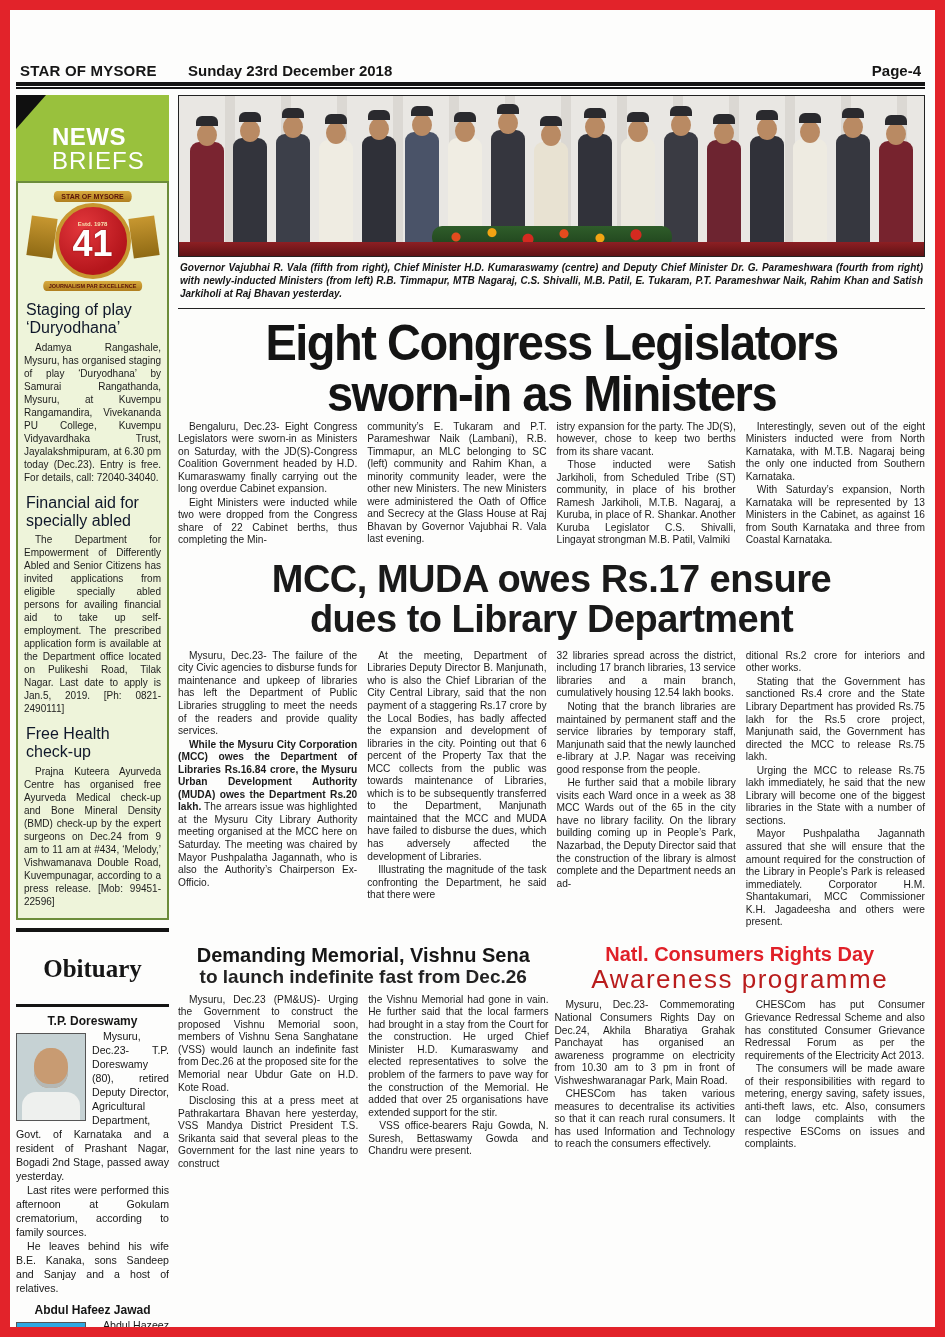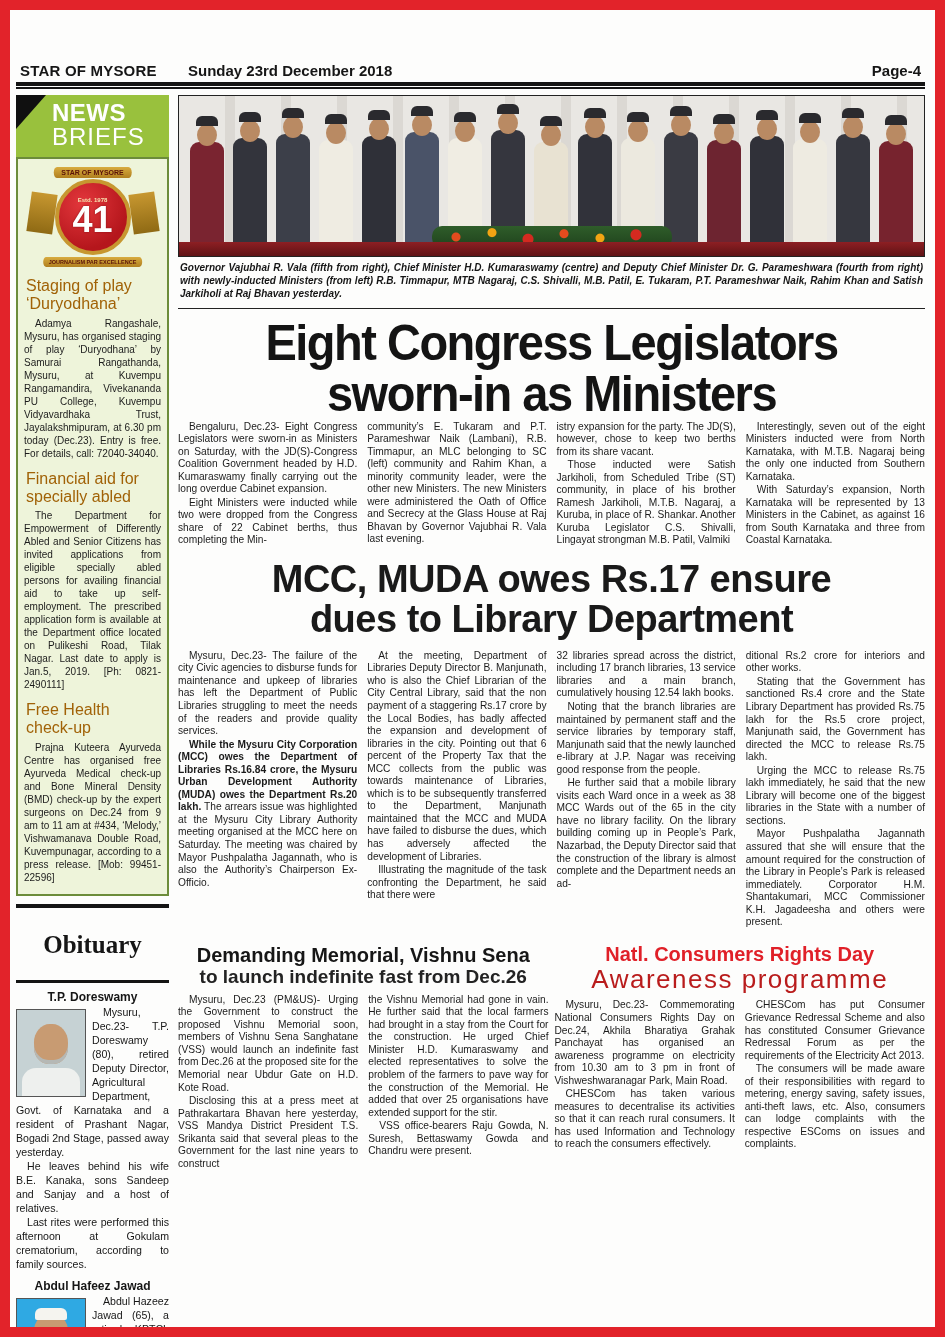--- a/index.html
+++ b/index.html
@@ -20,39 +20,39 @@
 
   
   .cols { display:flex; gap:9px; }
   .sidebar { width:153px; flex:0 0 153px; }
   .main { flex:1; min-width:0; }
 
   
   .nb-head { background:#99c13d; position:relative; padding:7px 4px 8px 36px; }
   .nb-tri { position:absolute; left:0; top:0; width:0; height:0;
     border-top:34px solid #101010; border-right:30px solid transparent; }
-  .nb-t1 { color:#fff; font-weight:bold; font-size:24px; line-height:.95; letter-spacing:.5px; }
+  .nb-t1 { color:#fff; font-weight:bold; font-size:24px; line-height:.95; letter-spacing:.5px;margin-top:24px; }
   .nb-t2 { color:#fff; font-weight:400; font-size:24px; line-height:1; letter-spacing:1px; }
   .nb-box { border:2px solid #6c8c3a; background:#eef4da; padding:6px 6px 10px 6px; }
 
   .logo { position:relative; width:132px; height:100px; margin:2px auto 6px auto; }
   .logo-ribbon { position:absolute; left:50%; transform:translateX(-50%); background:linear-gradient(#d8ab3f,#b07f1f);
     color:#5a1208; font-weight:bold; text-align:center; border-radius:6px/10px; white-space:nowrap; }
   .logo-ribbon.top { top:0; font-size:7px; padding:2px 8px; }
   .logo-ribbon.bottom { bottom:0; font-size:5.5px; padding:2px 6px; }
   .logo-wing { position:absolute; top:26px; width:26px; height:40px; background:linear-gradient(#c79730,#8f6a14); }
   .logo-wing.l { left:2px; transform:rotate(8deg); }
   .logo-wing.r { right:2px; transform:rotate(-8deg); }
   .logo-circle { position:absolute; left:50%; top:12px; transform:translateX(-50%);
     width:76px; height:76px; border-radius:50%; background:radial-gradient(circle at 35% 30%, #e3373c, #b5161c 70%);
     border:4px solid #c79730; display:flex; flex-direction:column; align-items:center; justify-content:center; }
   .logo-estd { color:#f6e2b0; font-size:6px; font-weight:bold; margin-bottom:1px; }
   .logo-num { color:#fff; font-size:36px; font-weight:bold; line-height:.9; text-shadow:0 0 2px #7e0d12; }
 
-  .brief h3 { font-size:16px; font-weight:400; line-height:1.12; margin:10px 2px 4px 2px; color:#a16207; }
+  .brief h3 { font-size:16px; font-weight:400; line-height:1.12; margin:10px 2px 4px 2px; color:#0f172a; }
   .brief p { font-size:10px; line-height:1.3; text-align:justify; text-indent:11px; color:#1c1c1c; }
 
   
   .obit { margin-top:8px; }
   .obit-rule { height:4px; background:#141414; }
   .obit-rule.thin { height:3px; }
   .obit-title { font-family:"Liberation Serif", serif; font-weight:bold; font-size:25px; text-align:center; padding:2px 0 21px 0;margin-top:21px; }
   .obit-name { font-size:12px; font-weight:bold; text-align:center; margin:7px 0 2px 0; }
   .obit p { font-size:10.6px; line-height:1.32; text-align:justify; text-indent:11px; }
   .obit .flow::after { content:""; display:block; clear:both; }
@@ -182,22 +182,22 @@
 
           <div>
             <div class="obit-name">T.P. Doreswamy</div>
             <div class="flow">
               <div class="portrait p1">
                 <div class="head"></div>
                 <div class="body"></div>
               </div>
               <p>Mysuru, Dec.23- T.P. Doreswamy (80), retired Deputy Director, Agricultural Department, Govt. of Karnataka and a resident of Prashant Nagar, Bogadi 2nd Stage, passed away yesterday.</p>
             </div>
+            <p>Last rites were performed this afternoon at Gokulam crematorium, according to family sources.</p>
             <p>He leaves behind his wife B.E. Kanaka, sons Sandeep and Sanjay and a host of relatives.</p>
-            <p>Last rites were performed this afternoon at Gokulam crematorium, according to family sources.</p>
           </div>
 
           <div>
             <div class="obit-name">Abdul Hafeez Jawad</div>
             <div class="flow">
               <div class="portrait p2">
                 <div class="head"></div>
                 <div class="body"></div>
               </div>
               <p>Abdul Hazeez Jawad (65), a retired KPTCL employee, passed away yesterday in city.</p>

